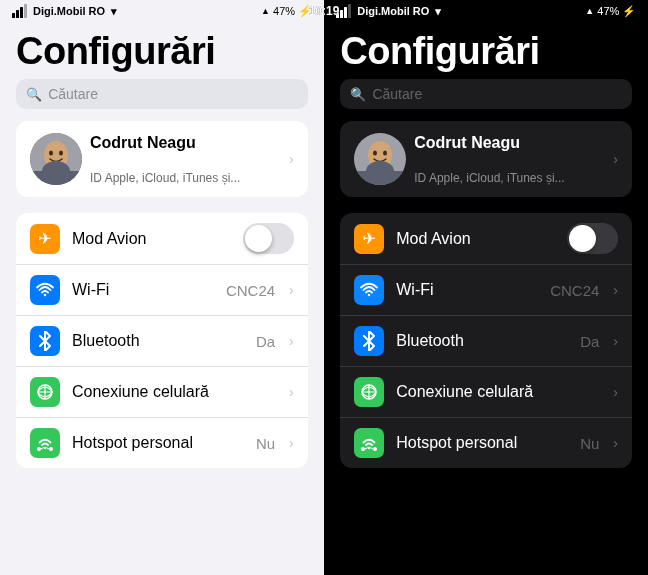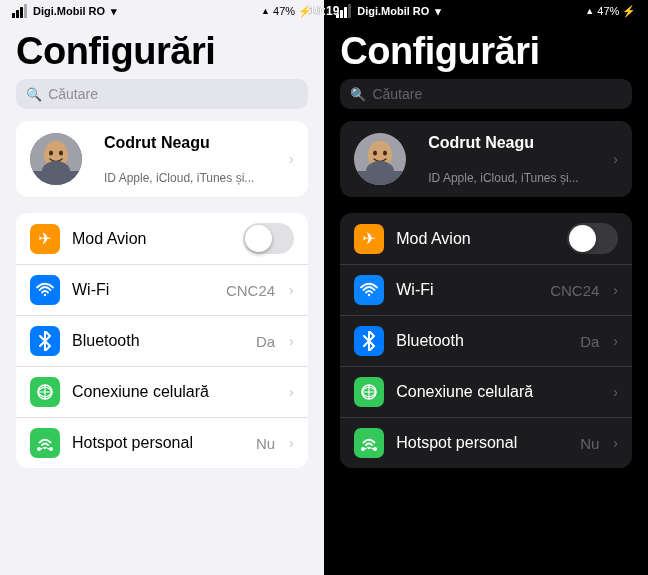--- a/index.html
+++ b/index.html
@@ -89,21 +89,21 @@
       color: #636366;
     }
 
     
     .profile-card {
       margin: 0 16px 16px 16px;
       border-radius: 12px;
       padding: 12px 14px;
       display: flex;
       align-items: center;
-      gap: 22px;
+      gap: 8px;
       cursor: pointer;
     }
     .light .profile-card {
       background: #fff;
     }
     .dark .profile-card {
       background: #1c1c1e;
     }
 
     .avatar {

